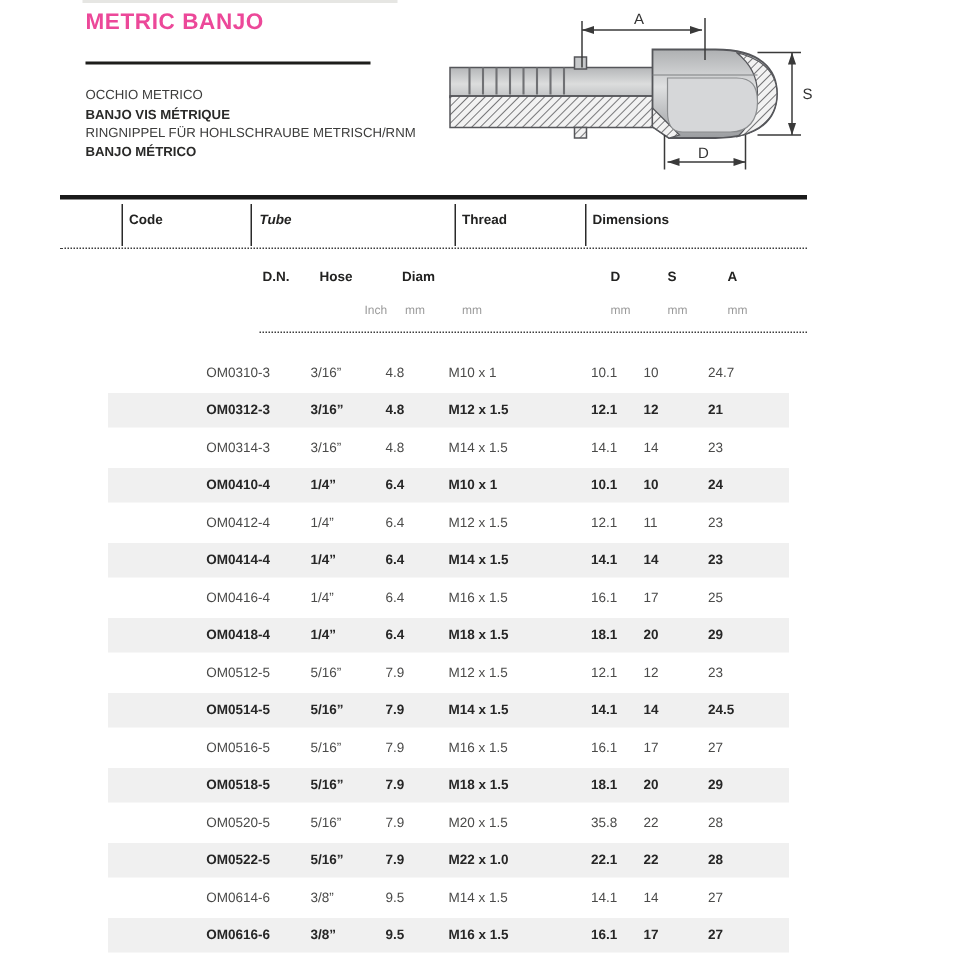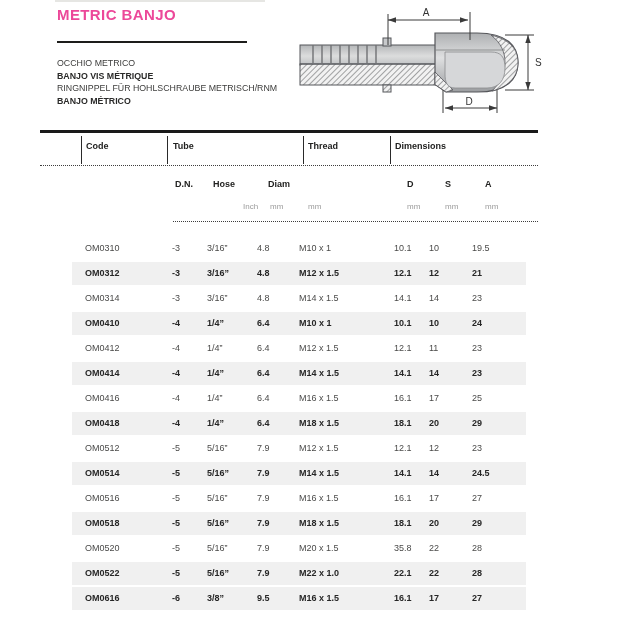--- a/index.html
+++ b/index.html
@@ -15,38 +15,38 @@
     letter-spacing:.4px;color:#ec4899;}
   .title-rule{position:absolute;left:57px;top:41px;width:190px;height:2px;background:#1d1d1b;}
   .subtitles{position:absolute;left:57px;top:57px;font-size:8.8px;line-height:12.7px;color:#3c3c3b;}
   .subtitles .b{font-weight:bold;color:#2a2a29;}
   
   .diagram{position:absolute;left:295px;top:2px;width:250px;height:122px;}
   
   .spec-table{position:absolute;left:62px;top:130px;width:476px;font-size:9px;}
   .topline{position:absolute;left:-22px;top:0;width:498px;height:2.5px;background:#1a1a1a;}
   .group-label{position:absolute;top:11px;font-weight:bold;color:#222221;font-size:9px;}
-  .g-code{left:24px;} .g-tube{left:111px;} .g-thread{left:246px;} .g-dims{left:333px;}
+  .g-code{left:24px;} .g-tube{left:111px;font-style:italic;} .g-thread{left:246px;} .g-dims{left:333px;}
   .vsep{position:absolute;top:6px;height:28px;width:1px;background:#2a2a2a;}
   .v1{left:19px;} .v2{left:105px;} .v3{left:241px;} .v4{left:328px;}
   .dotted1{position:absolute;left:-22px;top:35px;width:498px;border-top:1.6px dotted #3d3d3d;}
   .sub-label{position:absolute;top:49px;font-weight:bold;color:#222221;font-size:9px;}
   .s-dn{left:113px;} .s-hose{left:151px;} .s-diam{left:206px;text-align:right;}
   .s-d{left:345px;} .s-s{left:383px;} .s-a{left:423px;}
   .unit-label{position:absolute;top:72px;color:#9b9b9b;font-size:8px;}
   .u-hose{left:153px;padding-left:28px;} .u-diam{left:208px;} .u-thread{left:246px;}
   .u-d{left:345px;} .u-s{left:383px;} .u-a{left:423px;}
   .dotted2{position:absolute;left:111px;top:91px;width:365px;border-top:1.6px dotted #3d3d3d;}
   .rows{position:absolute;left:0;top:106px;width:476px;}
   .trow{position:relative;height:25px;line-height:25px;white-space:nowrap;color:#4a4a49;z-index:1;}
   .trow.hl{font-weight:bold;color:#262626;}
   .trow.hl::before{content:"";position:absolute;left:10px;width:454px;top:1px;bottom:1px;
     background:#f0f0f0;z-index:-1;}
   .trow span{display:inline-block;vertical-align:top;}
-  .c-code{padding-left:23px;width:87px;}
+  .c-code{padding-left:23px;width:87px;text-align:right;}
   .c-dn{width:35px;}
   .c-hose{width:50px;}
   .c-diam{width:42px;}
   .c-thread{width:95px;}
   .c-d{width:35px;}
   .c-s{width:43px;}
   .c-a{width:50px;}
 </style>
 </head>
 <body>
@@ -166,29 +166,30 @@
   <div class="unit-label u-hose">Inch</div>
   <div class="unit-label u-diam">mm</div>
   <div class="unit-label u-thread">mm</div>
   <div class="unit-label u-d">mm</div>
   <div class="unit-label u-s">mm</div>
   <div class="unit-label u-a">mm</div>
 
   <div class="dotted2"></div>
 
   <div class="rows" id="rows">
-      <div class="trow"><span class="c-code">OM0310</span><span class="c-dn">-3</span><span class="c-hose">3/16”</span><span class="c-diam">4.8</span><span class="c-thread">M10 x 1</span><span class="c-d">10.1</span><span class="c-s">10</span><span class="c-a">19.5</span></div>
+      <div class="trow"><span class="c-code">OM0310</span><span class="c-dn">-3</span><span class="c-hose">3/16”</span><span class="c-diam">4.8</span><span class="c-thread">M10 x 1</span><span class="c-d">10.1</span><span class="c-s">10</span><span class="c-a">24.7</span></div>
       <div class="trow hl"><span class="c-code">OM0312</span><span class="c-dn">-3</span><span class="c-hose">3/16”</span><span class="c-diam">4.8</span><span class="c-thread">M12 x 1.5</span><span class="c-d">12.1</span><span class="c-s">12</span><span class="c-a">21</span></div>
       <div class="trow"><span class="c-code">OM0314</span><span class="c-dn">-3</span><span class="c-hose">3/16”</span><span class="c-diam">4.8</span><span class="c-thread">M14 x 1.5</span><span class="c-d">14.1</span><span class="c-s">14</span><span class="c-a">23</span></div>
       <div class="trow hl"><span class="c-code">OM0410</span><span class="c-dn">-4</span><span class="c-hose">1/4”</span><span class="c-diam">6.4</span><span class="c-thread">M10 x 1</span><span class="c-d">10.1</span><span class="c-s">10</span><span class="c-a">24</span></div>
       <div class="trow"><span class="c-code">OM0412</span><span class="c-dn">-4</span><span class="c-hose">1/4”</span><span class="c-diam">6.4</span><span class="c-thread">M12 x 1.5</span><span class="c-d">12.1</span><span class="c-s">11</span><span class="c-a">23</span></div>
       <div class="trow hl"><span class="c-code">OM0414</span><span class="c-dn">-4</span><span class="c-hose">1/4”</span><span class="c-diam">6.4</span><span class="c-thread">M14 x 1.5</span><span class="c-d">14.1</span><span class="c-s">14</span><span class="c-a">23</span></div>
       <div class="trow"><span class="c-code">OM0416</span><span class="c-dn">-4</span><span class="c-hose">1/4”</span><span class="c-diam">6.4</span><span class="c-thread">M16 x 1.5</span><span class="c-d">16.1</span><span class="c-s">17</span><span class="c-a">25</span></div>
       <div class="trow hl"><span class="c-code">OM0418</span><span class="c-dn">-4</span><span class="c-hose">1/4”</span><span class="c-diam">6.4</span><span class="c-thread">M18 x 1.5</span><span class="c-d">18.1</span><span class="c-s">20</span><span class="c-a">29</span></div>
       <div class="trow"><span class="c-code">OM0512</span><span class="c-dn">-5</span><span class="c-hose">5/16”</span><span class="c-diam">7.9</span><span class="c-thread">M12 x 1.5</span><span class="c-d">12.1</span><span class="c-s">12</span><span class="c-a">23</span></div>
       <div class="trow hl"><span class="c-code">OM0514</span><span class="c-dn">-5</span><span class="c-hose">5/16”</span><span class="c-diam">7.9</span><span class="c-thread">M14 x 1.5</span><span class="c-d">14.1</span><span class="c-s">14</span><span class="c-a">24.5</span></div>
       <div class="trow"><span class="c-code">OM0516</span><span class="c-dn">-5</span><span class="c-hose">5/16”</span><span class="c-diam">7.9</span><span class="c-thread">M16 x 1.5</span><span class="c-d">16.1</span><span class="c-s">17</span><span class="c-a">27</span></div>
       <div class="trow hl"><span class="c-code">OM0518</span><span class="c-dn">-5</span><span class="c-hose">5/16”</span><span class="c-diam">7.9</span><span class="c-thread">M18 x 1.5</span><span class="c-d">18.1</span><span class="c-s">20</span><span class="c-a">29</span></div>
       <div class="trow"><span class="c-code">OM0520</span><span class="c-dn">-5</span><span class="c-hose">5/16”</span><span class="c-diam">7.9</span><span class="c-thread">M20 x 1.5</span><span class="c-d">35.8</span><span class="c-s">22</span><span class="c-a">28</span></div>
       <div class="trow hl"><span class="c-code">OM0522</span><span class="c-dn">-5</span><span class="c-hose">5/16”</span><span class="c-diam">7.9</span><span class="c-thread">M22 x 1.0</span><span class="c-d">22.1</span><span class="c-s">22</span><span class="c-a">28</span></div>
+      <div class="trow"><span class="c-code">OM0614</span><span class="c-dn">-6</span><span class="c-hose">3/8”</span><span class="c-diam">9.5</span><span class="c-thread">M14 x 1.5</span><span class="c-d">14.1</span><span class="c-s">14</span><span class="c-a">27</span></div>
       <div class="trow hl"><span class="c-code">OM0616</span><span class="c-dn">-6</span><span class="c-hose">3/8”</span><span class="c-diam">9.5</span><span class="c-thread">M16 x 1.5</span><span class="c-d">16.1</span><span class="c-s">17</span><span class="c-a">27</span></div>
     </div>
 </div>
 
 </body></html>

